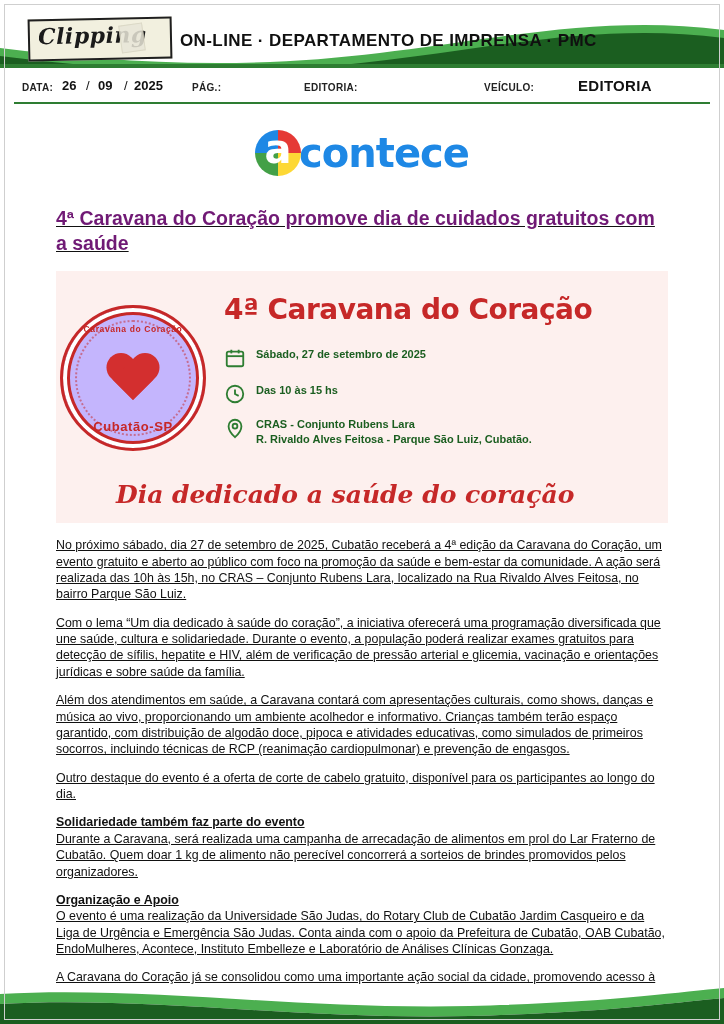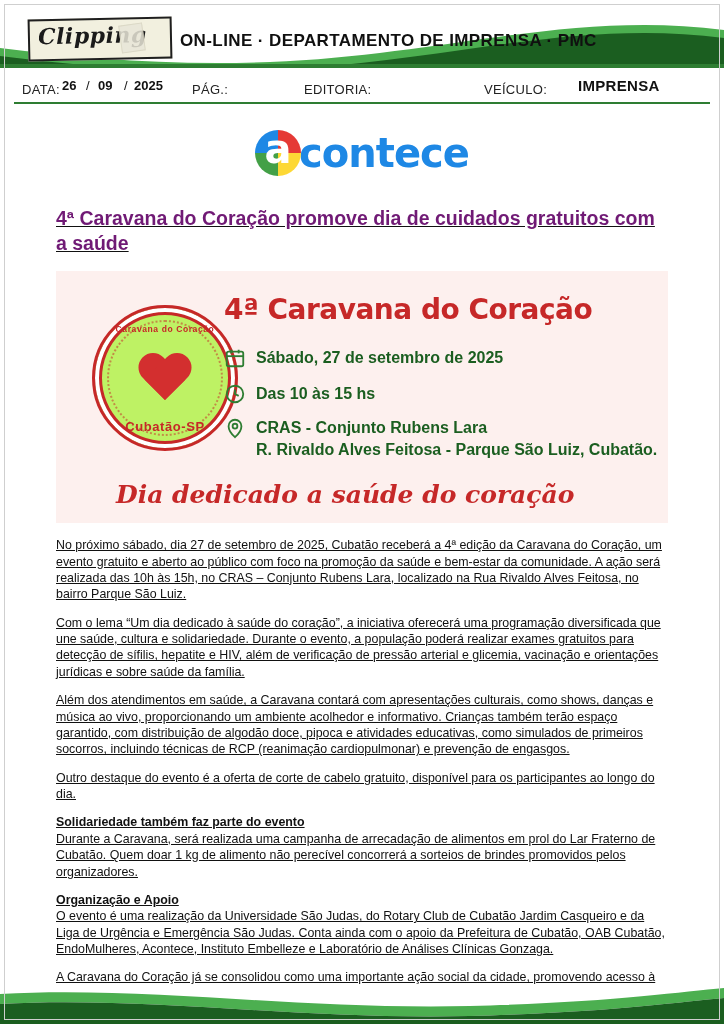--- a/index.html
+++ b/index.html
@@ -87,22 +87,22 @@
 
   
   .meta-row {
     position: relative;
     height: 34px;
     border-bottom: 2px solid #2e7d32;
     margin: 0 14px;
   }
   .meta-row .lbl {
     position: absolute;
-    font-size: 13px;
-    font-weight: normal;
+    font-size: 10px;
+    font-weight: bold;
     color: #222;
     letter-spacing: .3px;
     top: 14px;
   }
   .meta-row .val {
     position: absolute;
     font-size: 13px;
     font-weight: bold;
     color: #111;
     top: 10px;
@@ -182,26 +182,26 @@
   .flyer {
     position: relative;
     width: 100%;
     height: 252px;
     background: #fdf0ee;
     margin: 0 0 14px 0;
     overflow: hidden;
   }
   .flyer .seal {
     position: absolute;
-    left: 36px;
+    left: 4px;
     top: 34px;
     width: 140px;
     height: 140px;
     border-radius: 50%;
-    background: #bef264;
+    background: #c4b5fd;
     border: 3px solid #c62828;
     box-shadow: inset 0 0 0 4px #fff, inset 0 0 0 7px #c62828;
   }
   .seal-top-text, .seal-bottom-text {
     position: absolute;
     width: 100%;
     text-align: center;
     font-size: 8.5px;
     font-weight: bold;
     color: #c62828;
@@ -260,21 +260,21 @@
   .flyer-line.l2 { top: 112px; }
   .flyer-line.l3 { top: 146px; }
 
   .f-icon {
     width: 22px;
     height: 22px;
     flex: 0 0 22px;
     color: #2e7d32;
   }
   .f-text {
-    font-size: 16px;
+    font-size: 11px;
     font-weight: bold;
     color: #1b5e20;
     line-height: 1.35;
   }
   .f-text.addr { color: #1b5e20; text-align: right; }
 
   .flyer-bottom {
     position: absolute;
     left: 60px;
     bottom: 14px;
@@ -356,21 +356,21 @@
     <span class="slash" style="left:110px;">/</span>
     <span class="val" style="left:120px;">2025</span>
 
     <span class="lbl" style="left:178px;">PÁG.:</span>
     <span class="val" style="left:215px;"></span>
 
     <span class="lbl" style="left:290px;">EDITORIA:</span>
     <span class="val" style="left:350px;"></span>
 
     <span class="lbl" style="left:470px;">VEÍCULO:</span>
-    <span class="veiculo-val" style="left:564px;">IMPRENSA</span>
+    <span class="veiculo-val" style="left:564px;">EDITORIA</span>
   </div>
 
   <div class="content">
 
     <div class="brand-logo-wrap">
       <span class="brand-logo">
         <span class="brand-a"></span><span class="brand-word">contece</span>
       </span>
     </div>
 

